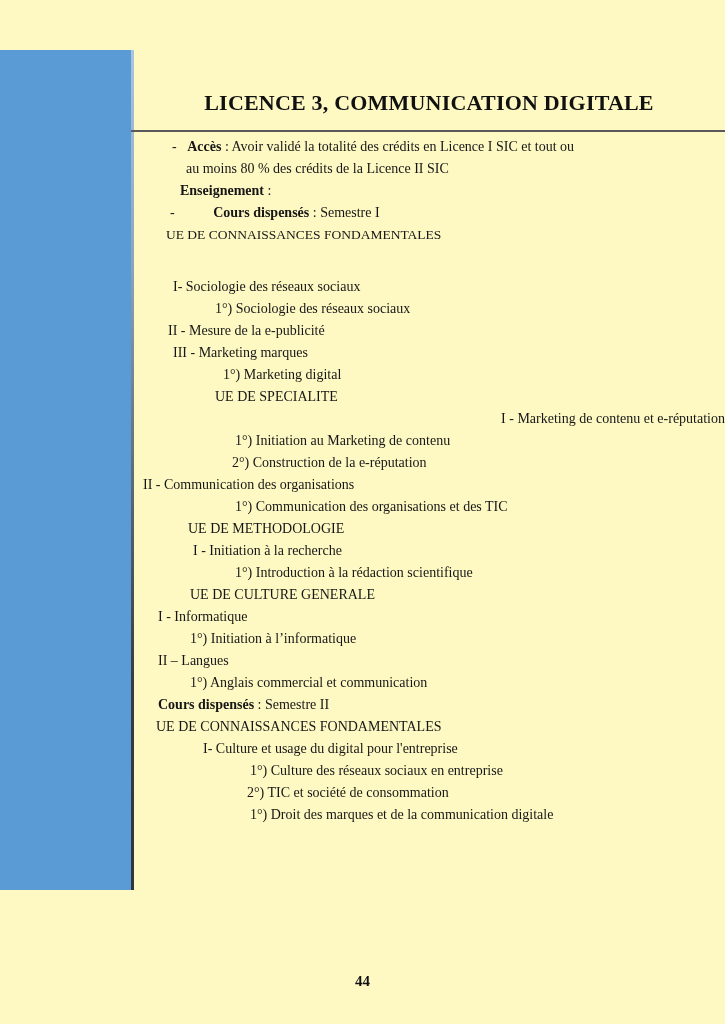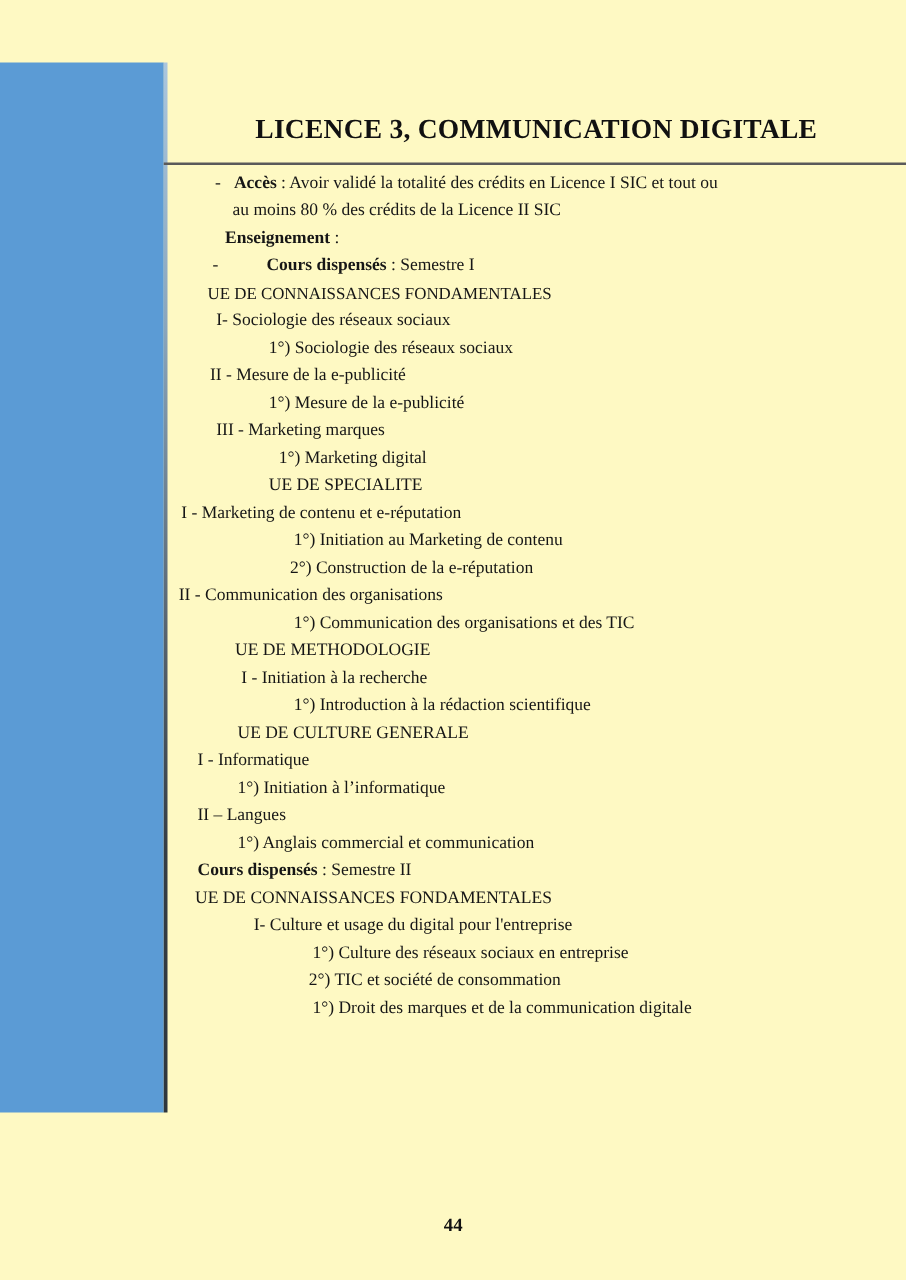--- a/index.html
+++ b/index.html
@@ -48,28 +48,27 @@
   <div class="blue-bar"></div>
   <div class="blue-edge"></div>
   <h1 class="title">LICENCE 3, COMMUNICATION DIGITALE</h1>
   <div class="rule"></div>
   <div class="lines">
       <div class="line" style="padding-left: 39px;"><span class="reg">-&nbsp;&nbsp; </span><span class="bold">Accès</span><span class="reg"> : Avoir validé la totalité des crédits en Licence I SIC et tout ou</span></div>
       <div class="line" style="padding-left: 53px;"><span class="reg">au moins 80 % des crédits de la Licence II SIC</span></div>
       <div class="line" style="padding-left: 47px;"><span class="bold">Enseignement</span><span class="reg"> :</span></div>
       <div class="line" style="padding-left: 37px;"><span class="reg">-&nbsp;&nbsp;&nbsp;&nbsp;&nbsp;&nbsp;&nbsp;&nbsp;&nbsp;&nbsp; </span><span class="bold">Cours dispensés</span><span class="reg"> : Semestre I</span></div>
       <div class="line small" style="padding-left: 33px;"><span class="reg">UE DE CONNAISSANCES FONDAMENTALES</span></div>
-      <div class="line" style="padding-left: 40px;"><span class="reg">I- Sociologie des réseaux sociaux</span></div>
+      <div class="line" style="padding-left: 40px; margin-top: 30px;"><span class="reg">I- Sociologie des réseaux sociaux</span></div>
       <div class="line" style="padding-left: 82px;"><span class="reg">1°) Sociologie des réseaux sociaux</span></div>
       <div class="line" style="padding-left: 35px;"><span class="reg">II - Mesure de la e-publicité</span></div>
-      <div class="line" style="padding-left: 82px;"><span class="reg">1°) Mesure de la e-publicité</span></div>
       <div class="line" style="padding-left: 40px;"><span class="reg">III - Marketing marques</span></div>
       <div class="line" style="padding-left: 90px;"><span class="reg">1°) Marketing digital</span></div>
       <div class="line" style="padding-left: 82px;"><span class="reg">UE DE SPECIALITE</span></div>
-      <div class="line" style="padding-left: 12px;"><span class="reg">I - Marketing de contenu et e-réputation</span></div>
+      <div class="line" style="padding-left: 12px; text-align: right;"><span class="reg">I - Marketing de contenu et e-réputation</span></div>
       <div class="line" style="padding-left: 102px;"><span class="reg">1°) Initiation au Marketing de contenu</span></div>
       <div class="line" style="padding-left: 99px;"><span class="reg">2°) Construction de la e-réputation</span></div>
       <div class="line" style="padding-left: 10px;"><span class="reg">II - Communication des organisations</span></div>
       <div class="line" style="padding-left: 102px;"><span class="reg">1°) Communication des organisations et des TIC</span></div>
       <div class="line" style="padding-left: 55px;"><span class="reg">UE DE METHODOLOGIE</span></div>
       <div class="line" style="padding-left: 60px;"><span class="reg">I - Initiation à la recherche</span></div>
       <div class="line" style="padding-left: 102px;"><span class="reg">1°) Introduction à la rédaction scientifique</span></div>
       <div class="line" style="padding-left: 57px;"><span class="reg">UE DE CULTURE GENERALE</span></div>
       <div class="line" style="padding-left: 25px;"><span class="reg">I - Informatique</span></div>
       <div class="line" style="padding-left: 57px;"><span class="reg">1°) Initiation à l’informatique</span></div>

